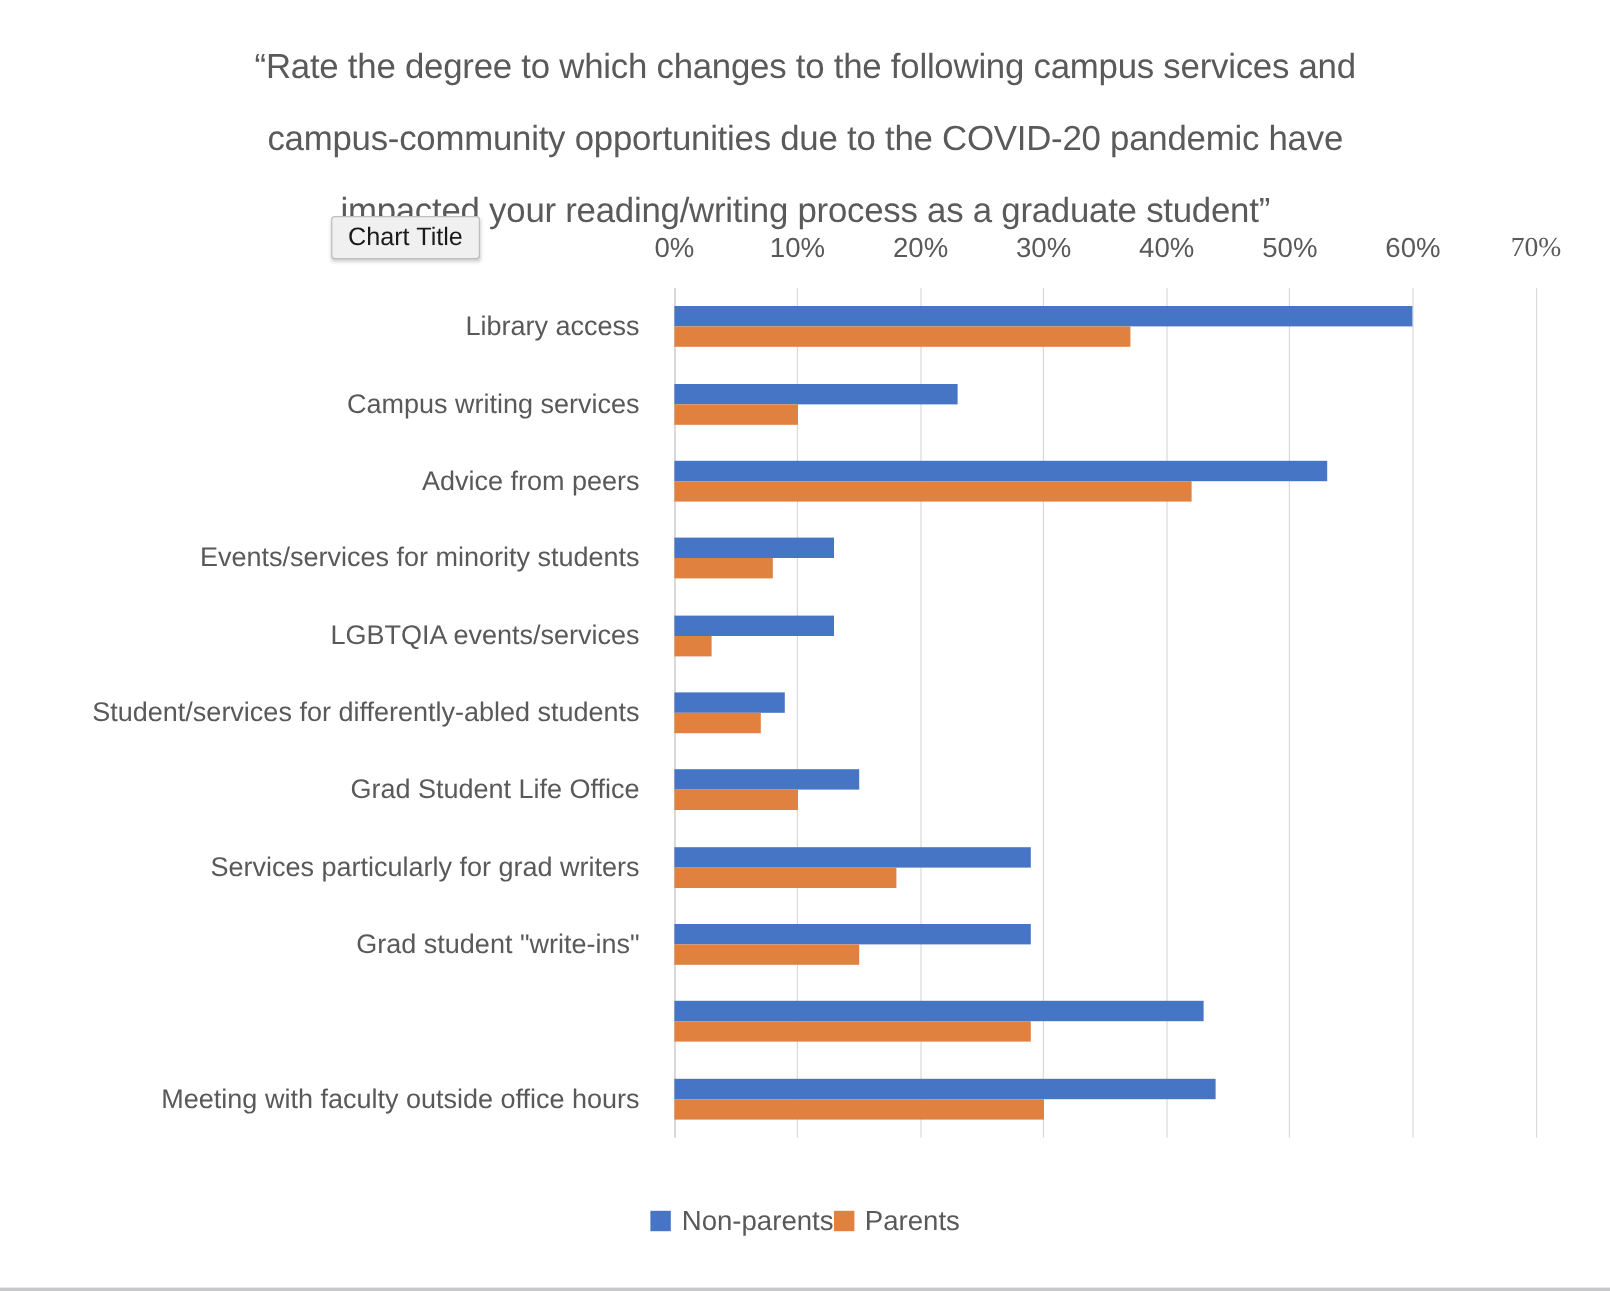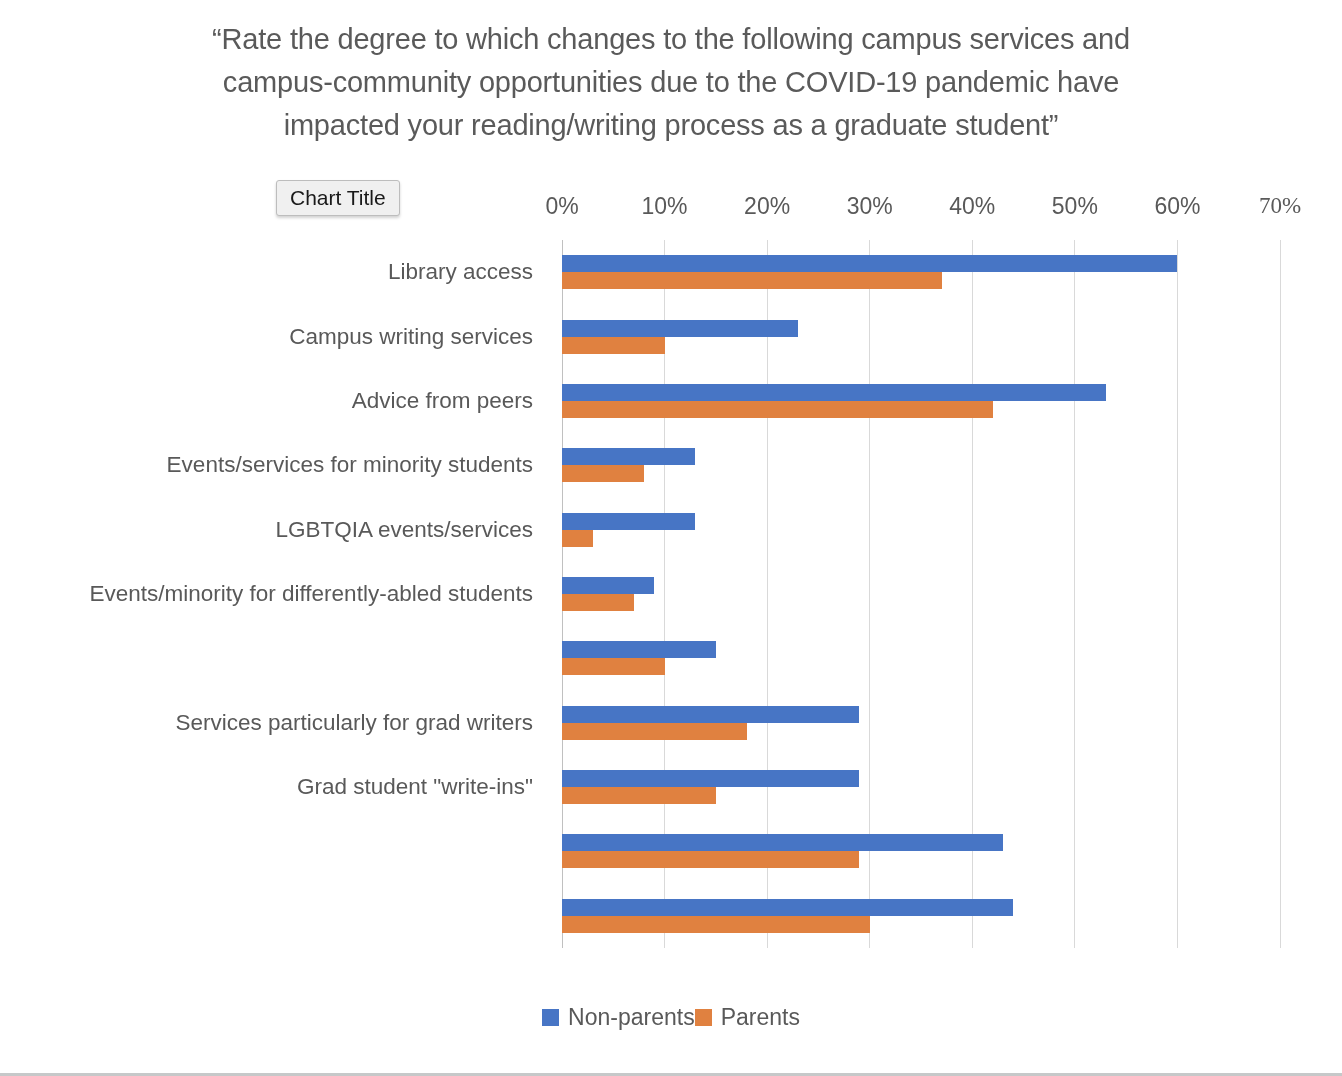--- a/index.html
+++ b/index.html
@@ -15,21 +15,21 @@
     position: absolute;
     top: 18px;
     left: 50%;
     transform: translateX(-50%);
     text-align: center;
     color: #5A5A5A;
     font-size: 29px;
     line-height: 43px;
     letter-spacing: -0.2px;
   }
-  .title-line { white-space: nowrap; }
+  .title-line { white-space: nowrap; margin-top: 17px; }
   .chart-title-box {
     position: absolute;
     left: 276px;
     top: 180px;
     background: #F0F0F0;
     border: 1px solid #BDBDBD;
     border-radius: 3px;
     padding: 5px 13px;
     font-size: 21px;
     color: #1A1A1A;
@@ -117,21 +117,21 @@
     background: #C6C8C9;
   }
 </style>
 </head>
 <body>
 
 <div class="canvas">
 
   <div class="title">
     <div class="title-line">“Rate the degree to which changes to the following campus services and</div>
-    <div class="title-line">campus-community opportunities due to the COVID-19 pandemic have</div>
+    <div class="title-line">campus-community opportunities due to the COVID-20 pandemic have</div>
     <div class="title-line">impacted your reading/writing process as a graduate student”</div>
   </div>
 
   <div class="chart-title-box">Chart Title</div>
 
   <div class="x-axis-labels">
       <div class="axis-label" style="left: 0%;">0%</div>
       <div class="axis-label" style="left: 14.2857%;">10%</div>
       <div class="axis-label" style="left: 28.5714%;">20%</div>
       <div class="axis-label" style="left: 42.8571%;">30%</div>
@@ -199,23 +199,25 @@
         </div>
       </div>
   </div>
 
   <div class="category-labels">
       <div class="cat-label" style="top: 0%; height: 9.09091%; padding-left: 36px;">Library access</div>
       <div class="cat-label" style="top: 9.09091%; height: 9.09091%;">Campus writing services</div>
       <div class="cat-label" style="top: 18.1818%; height: 9.09091%;">Advice from peers</div>
       <div class="cat-label" style="top: 27.2727%; height: 9.09091%;">Events/services for minority students</div>
       <div class="cat-label" style="top: 36.3636%; height: 9.09091%;">LGBTQIA events/services</div>
-      <div class="cat-label" style="top: 45.4545%; height: 9.09091%;">Events/minority for differently-abled students</div>
+      <div class="cat-label" style="top: 45.4545%; height: 9.09091%;">Student/services for differently-abled students</div>
+      <div class="cat-label" style="top: 54.5455%; height: 9.09091%;">Grad Student Life Office</div>
       <div class="cat-label" style="top: 63.6364%; height: 9.09091%;">Services particularly for grad writers</div>
       <div class="cat-label" style="top: 72.7273%; height: 9.09091%;">Grad student "write-ins"</div>
+      <div class="cat-label" style="top: 90.9091%; height: 9.09091%;">Meeting with faculty outside office hours</div>
     </div>
 
   <div class="legend">
       <div class="legend-item">
         <span class="swatch" style="background: rgb(71, 117, 197);"></span>
         <span class="legend-text">Non-parents</span>
       </div>
       <div class="legend-item">
         <span class="swatch" style="background: rgb(224, 129, 64);"></span>
         <span class="legend-text">Parents</span>

